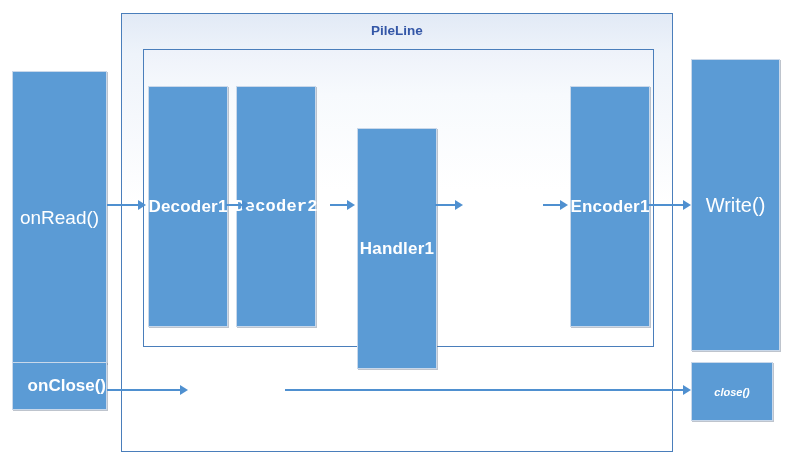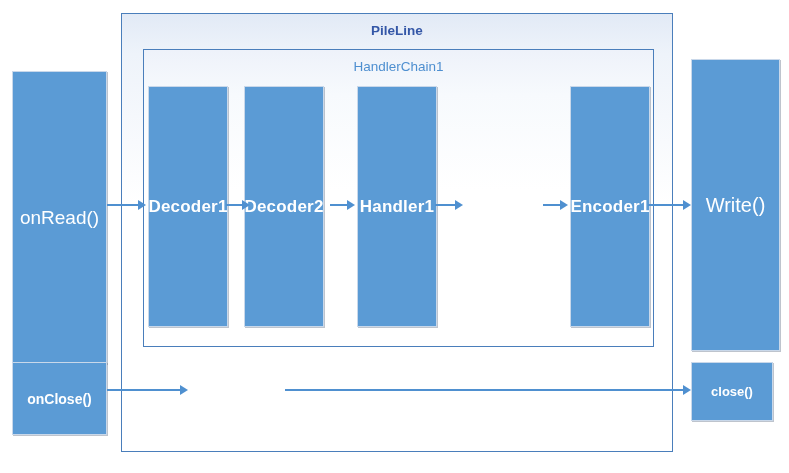--- a/index.html
+++ b/index.html
@@ -29,24 +29,24 @@
   .frame-title.light{color:#4e8fd0;font-weight:normal;}
   
   .node{
     position:absolute;box-sizing:border-box;background:#5b9bd5;
     border:1px solid #c9d8ea;box-shadow:1px 1px 0 rgba(110,125,145,.45);
     display:flex;align-items:center;justify-content:center;
     color:#ffffff;text-align:center;
   }
   .node.onread{left:12px;top:71px;width:95px;height:293px;font-size:19px;}
   .node.write{left:691px;top:59px;width:89px;height:292px;font-size:20px;}
-  .node.onclose{left:12px;top:362px;width:95px;height:73px;font-size:14px;font-weight:600;}
-  .node.closefn{left:691px;top:362px;width:82px;height:59px;font-size:13px;font-weight:600;}
+  .node.onclose{left:12px;top:362px;width:95px;height:48px;font-size:17px;font-weight:600;justify-content:flex-end;}
+  .node.closefn{left:691px;top:362px;width:82px;height:59px;font-size:11px;font-weight:600;font-style:italic;}
   .node.handler{top:36px;width:80px;height:241px;font-size:17px;font-weight:600;letter-spacing:.2px;}
-  .node.h0{left:4px;}  .node.h1{left:100px;} .node.h2{left:213px;}
+  .node.h0{left:4px;}  .node.h1{left:92px;font-family:Liberation Mono, monospace;} .node.h2{left:213px;margin-top:42px;}
   .node.h3{left:321px;} .node.h4{left:426px;}
   .node.closehandler{left:46px;top:25px;width:97px;height:60px;font-size:13px;font-weight:600;}
   
   .arrow{position:absolute;height:10px;z-index:5;}
   .arrow .line{position:absolute;left:0;right:5px;top:4px;height:2px;background:#4f90d0;}
   .arrow .head{
     position:absolute;right:0;top:0;width:0;height:0;
     border-left:8px solid #4f90d0;border-top:5px solid transparent;border-bottom:5px solid transparent;
   }
   .a1{left:107px;top:200px;width:39px;}
@@ -67,21 +67,20 @@
     <span>onRead()</span>
   </div>
   <div class="node onclose">
     <span>onClose()</span>
   </div>
 
   <div class="frame pipeline">
     <div class="frame-title dark">PileLine</div>
 
     <div class="frame chain1">
-      <div class="frame-title light">HandlerChain1</div>
       <div class="node handler h0">
         <span>Decoder1</span>
       </div>
       <div class="node handler h1">
         <span>Decoder2</span>
       </div>
       <div class="node handler h2">
         <span>Handler1</span>
       </div>
       <div class="node handler h4">

